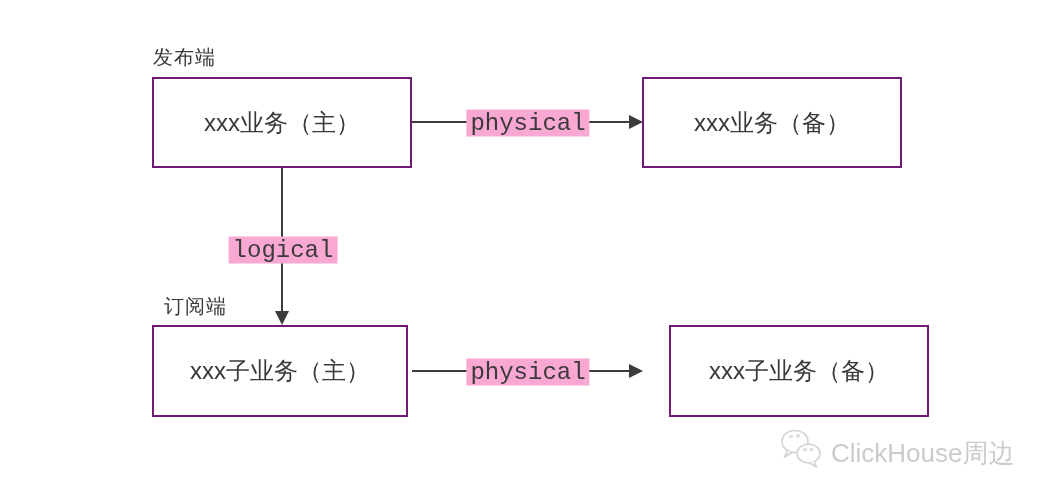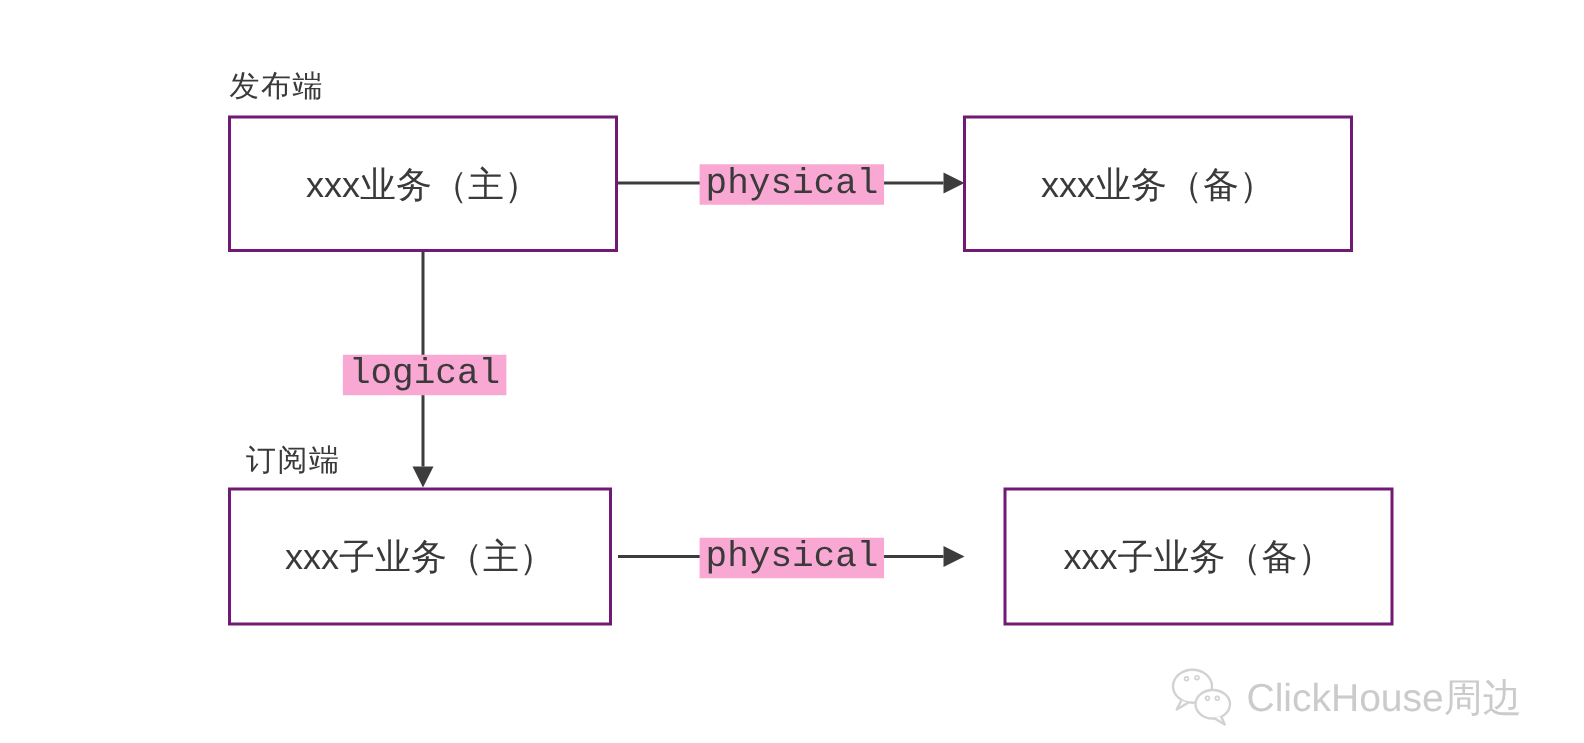--- a/index.html
+++ b/index.html
@@ -79,23 +79,23 @@
     font-size: 24px;
     color: #3a3a3a;
     white-space: nowrap;
     font-family: Liberation Mono, monospace;
   }
   .edge-label.l1 { left: 528px; top: 123px; }
   .edge-label.l2 { left: 283px; top: 250px; }
   .edge-label.l3 { left: 528px; top: 372px; }
   .watermark {
     position: absolute;
-    left: 778px; top: 443px;
+    left: 778px; top: 427px;
     display: flex;
-    align-items: center;
+    align-items: flex-end;
     gap: 7px;
   }
   .watermark .wm-text {
     font-size: 26px;
     color: #cbcbcb;
     text-shadow: 1px 1px 0 #ffffff;
     white-space: nowrap;
   }
   .wm-icon svg { display: block; }
 </style>

